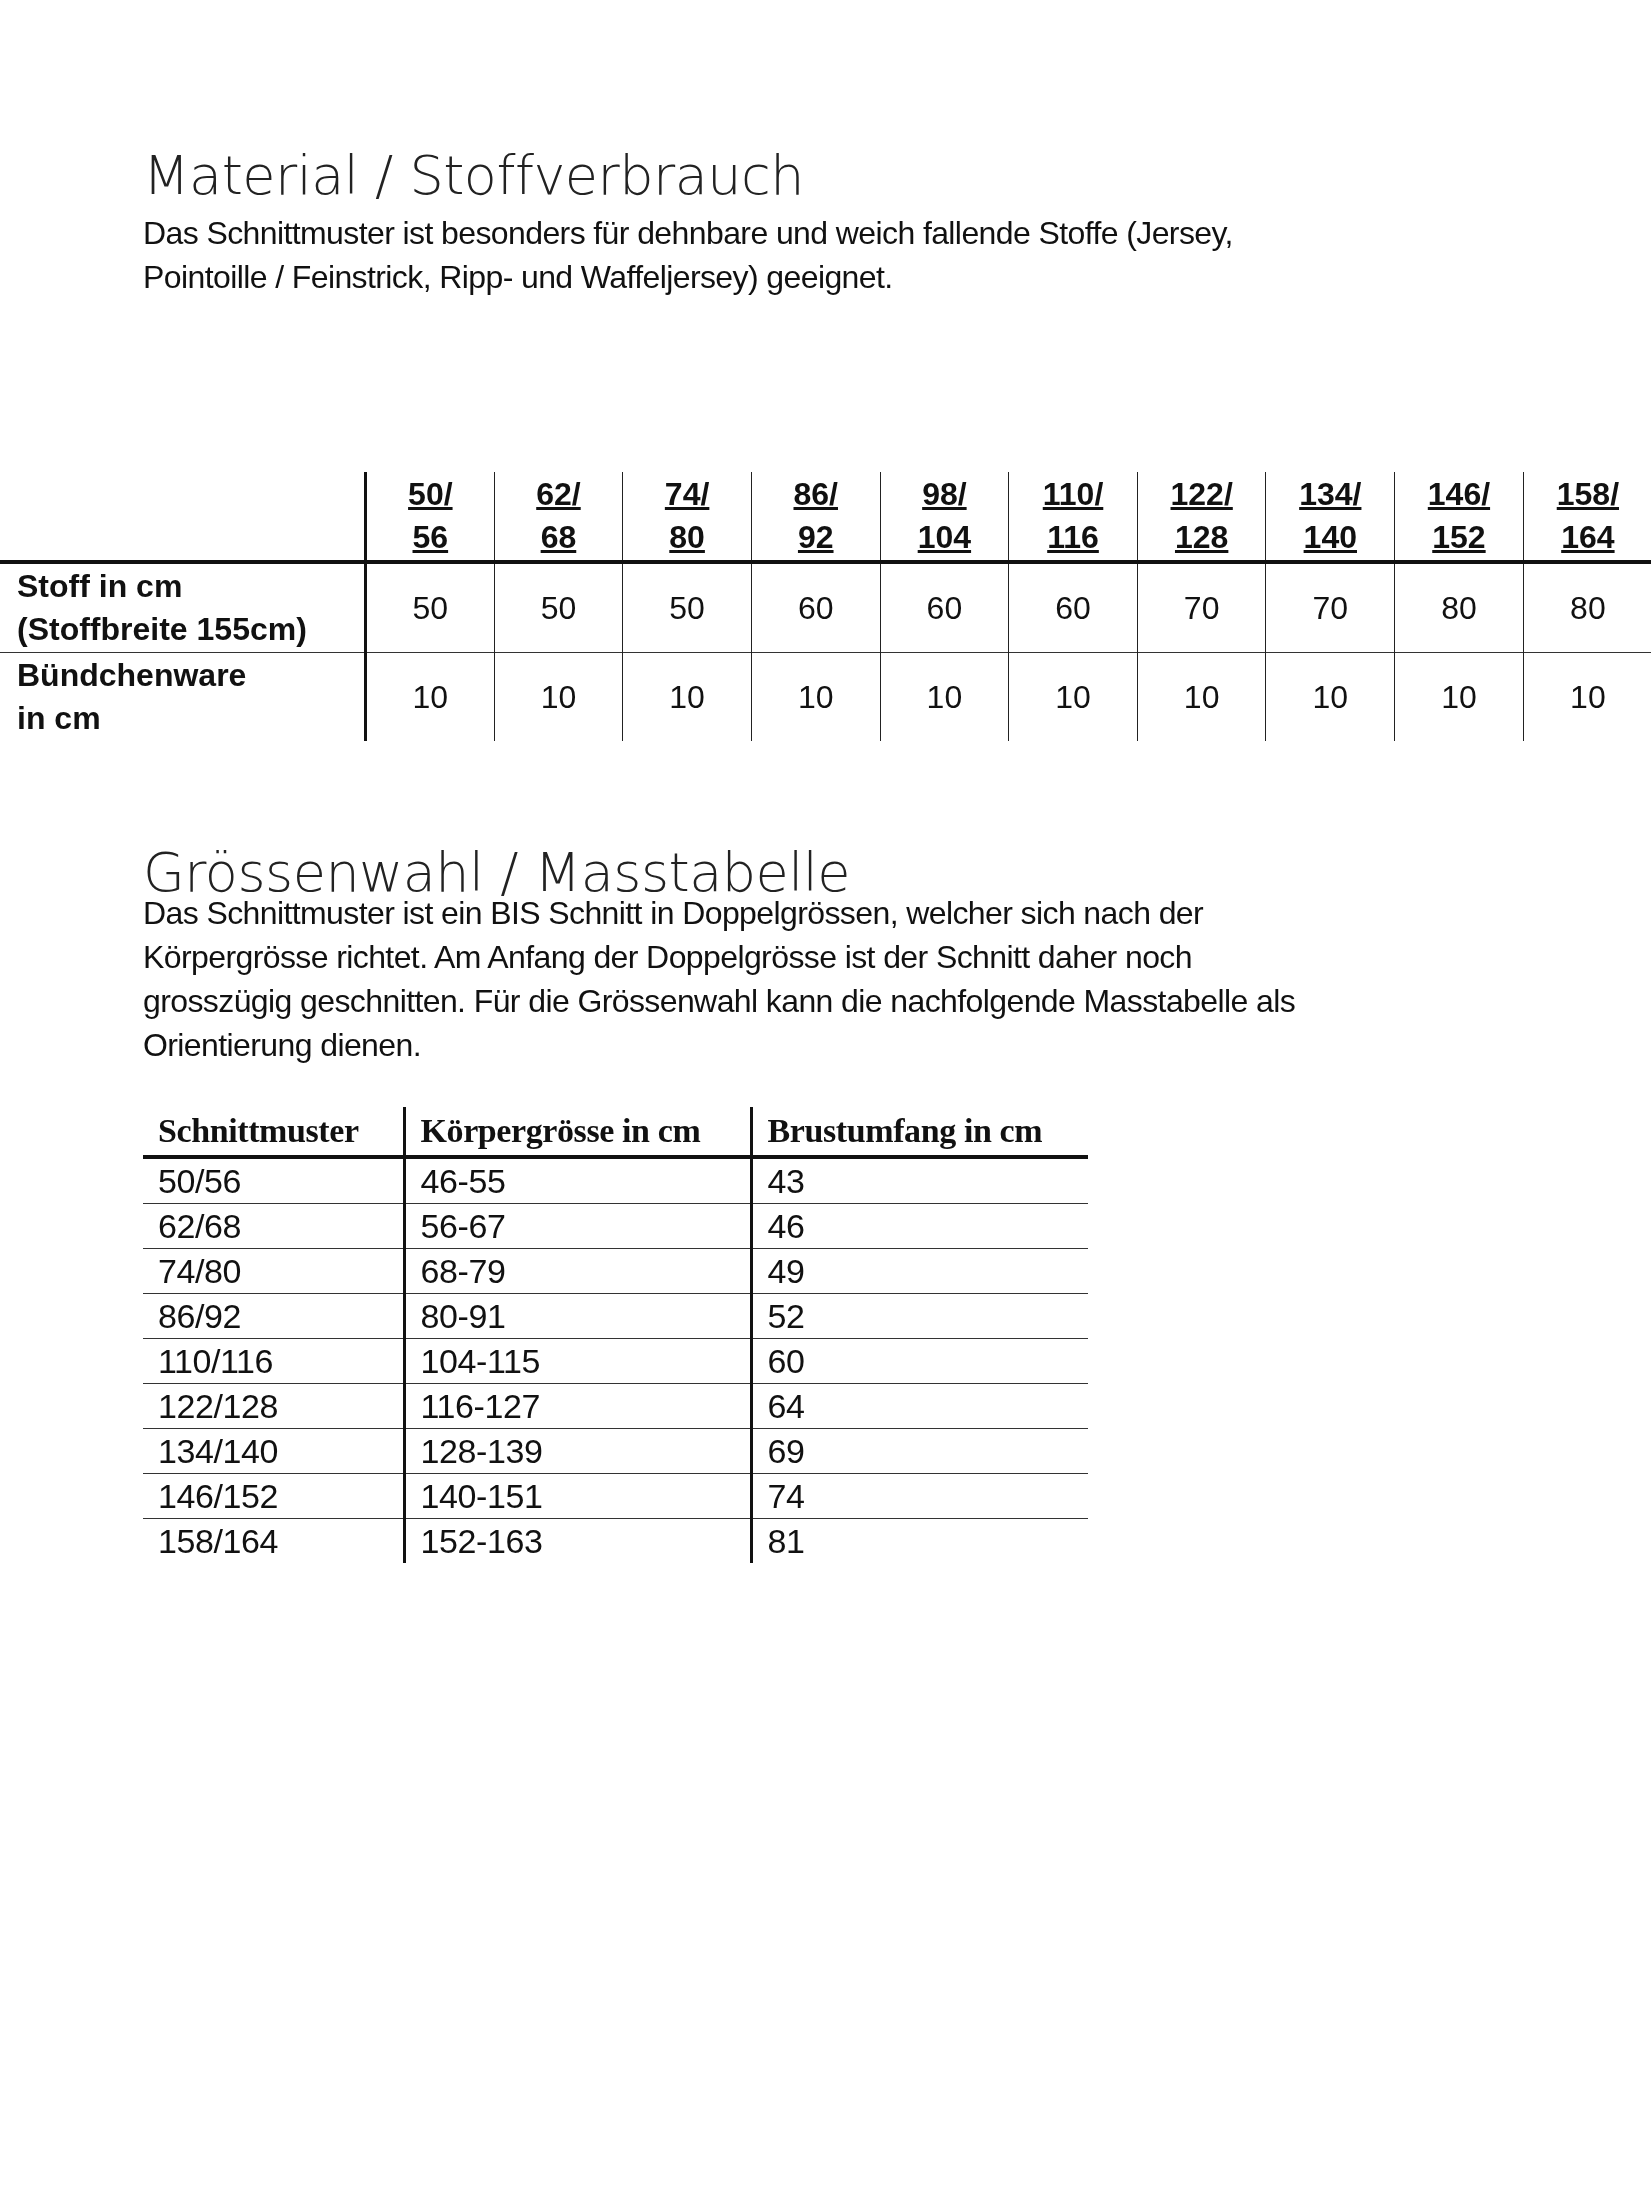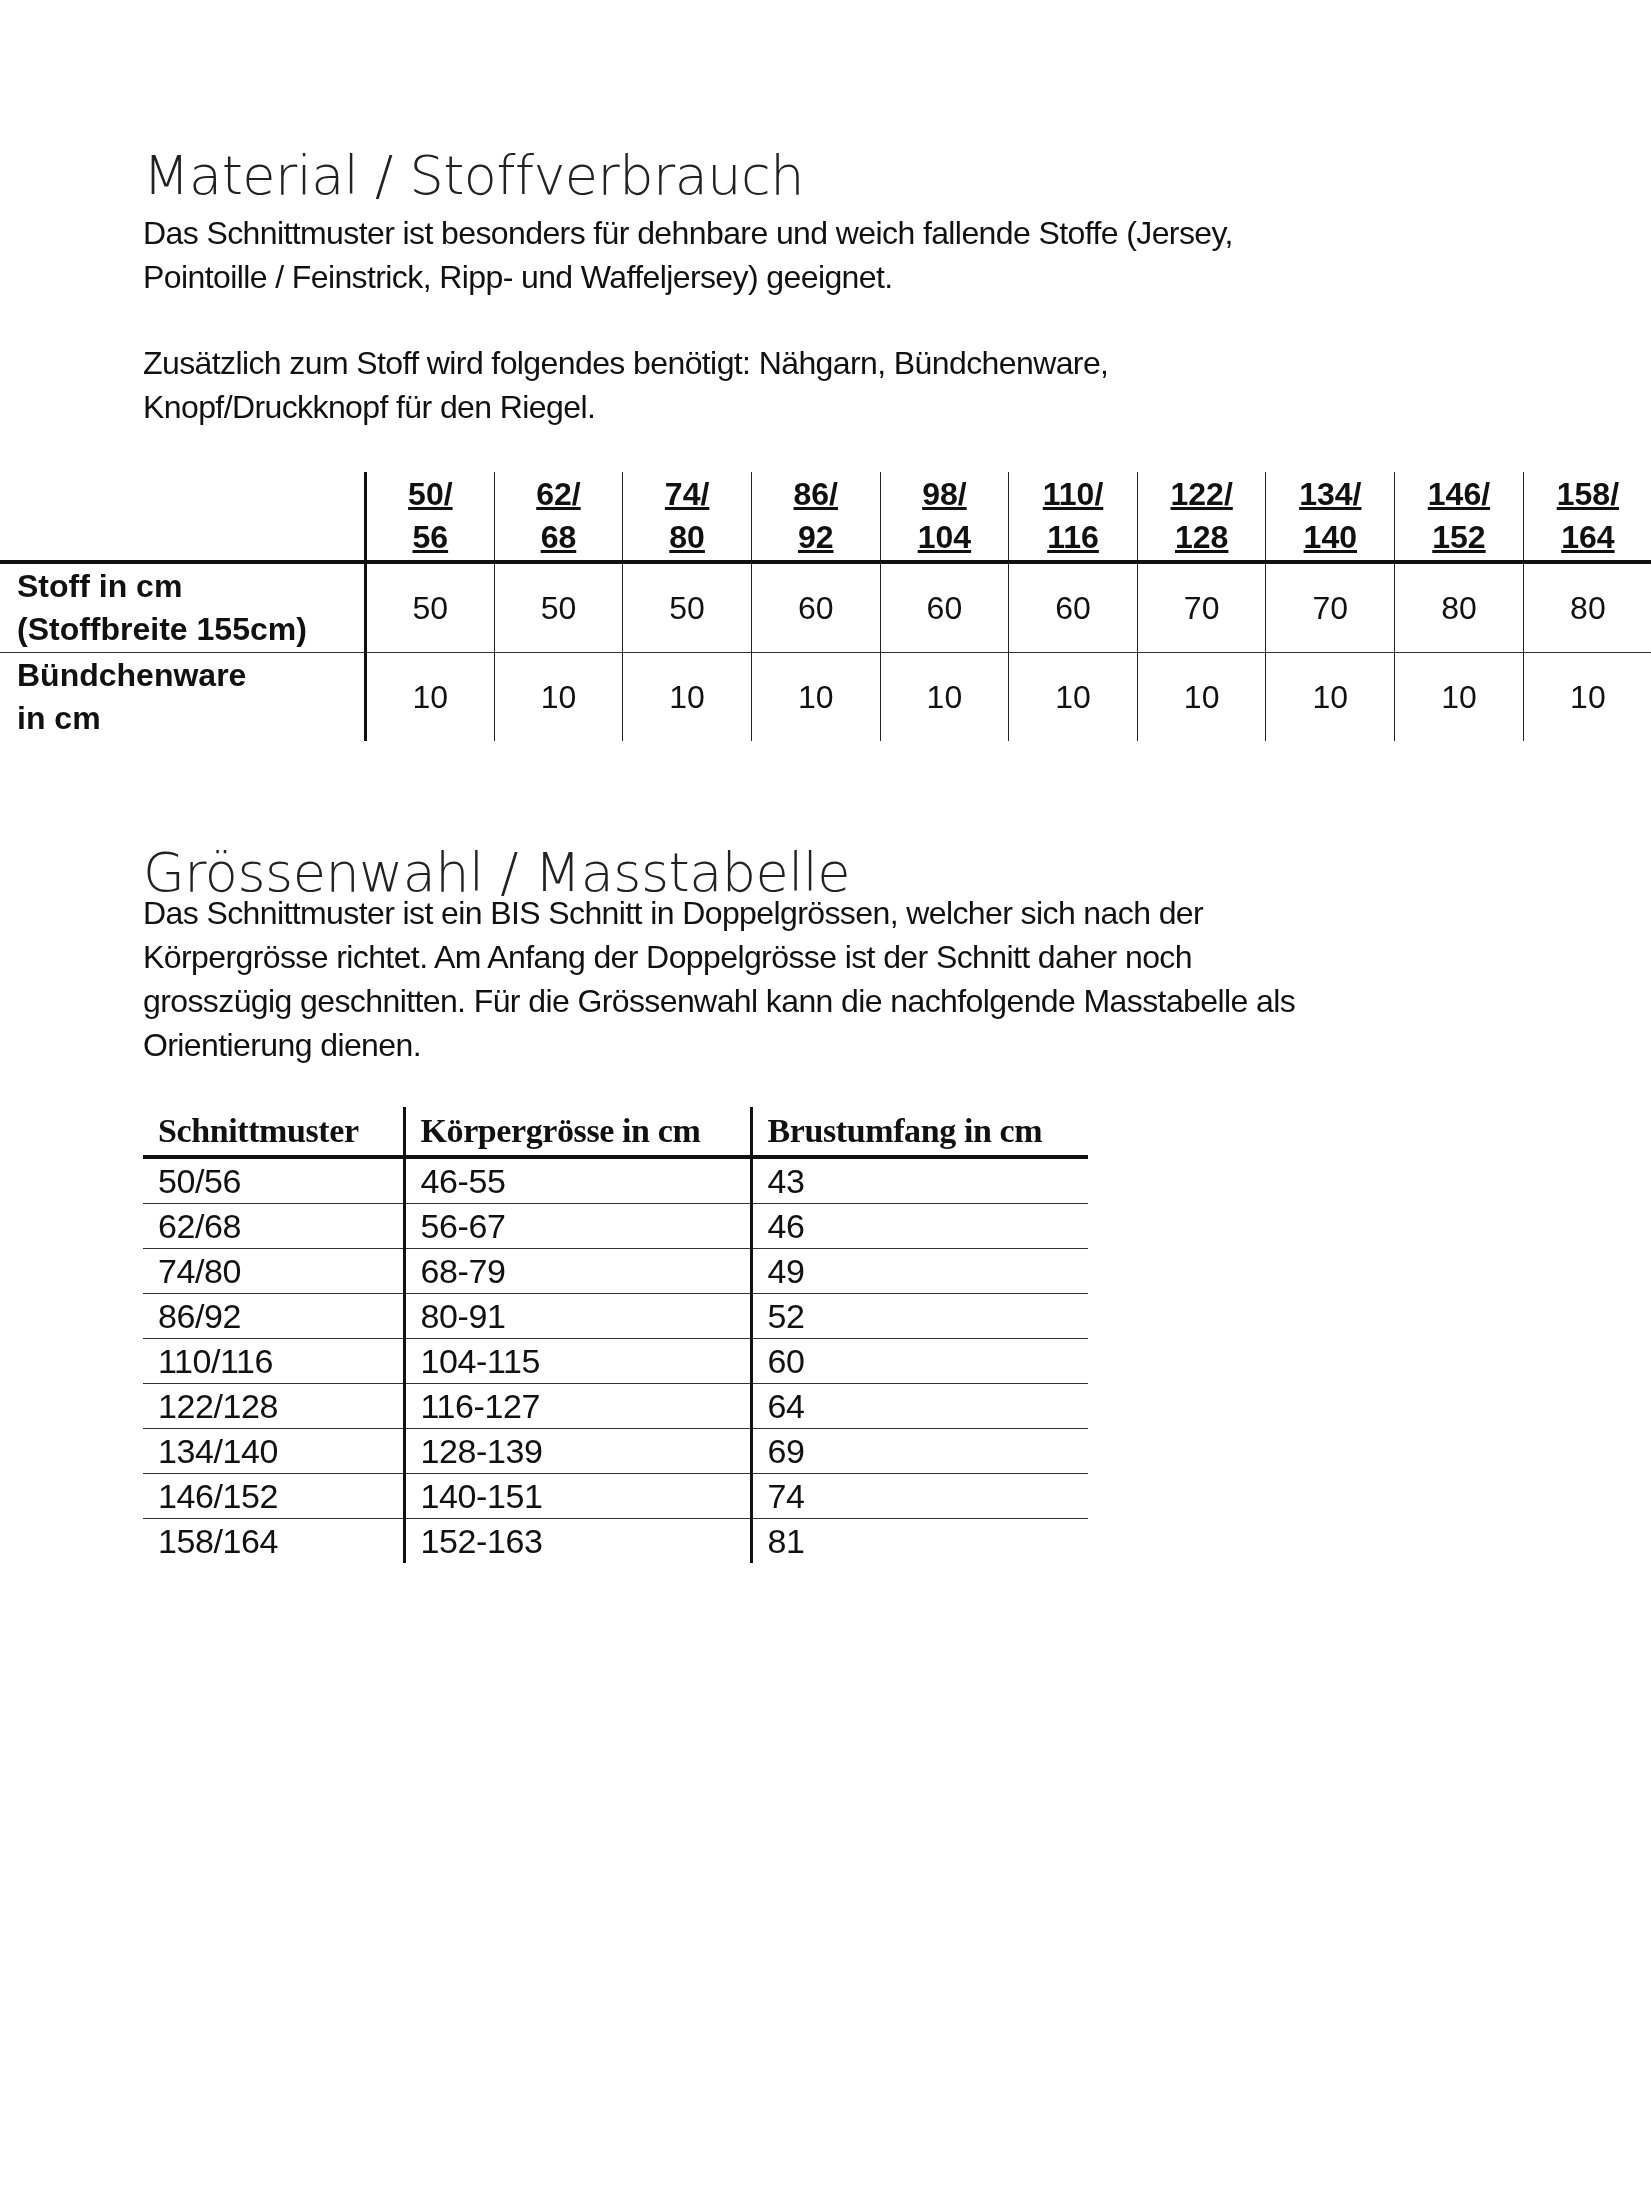--- a/index.html
+++ b/index.html
@@ -56,22 +56,21 @@
   </style>
 </head>
 <body>
 
 <h2 class="section-title" style="top:149px;">Material / Stoffverbrauch</h2>
 <p class="para" style="top:211px;">
   <span>Das Schnittmuster ist besonders für dehnbare und weich fallende Stoffe (Jersey,</span><br>
   <span>Pointoille / Feinstrick, Ripp- und Waffeljersey) geeignet.</span>
 </p>
 <p class="para" style="top:341px;">
-  <span>Zusätzlich zum Stoff wird folgendes benötigt: Nähgarn, Bündchenware,</span><br>
-  <span>Knopf/Druckknopf für den Riegel.</span>
+  <br>
 </p>
 
 <table class="mat-table">
   <colgroup>
   </colgroup>
   <thead>
     <tr>
       <th class="corner" style="width:364px;"></th>
       <th class="first">
           <span class="hl">50/</span>

